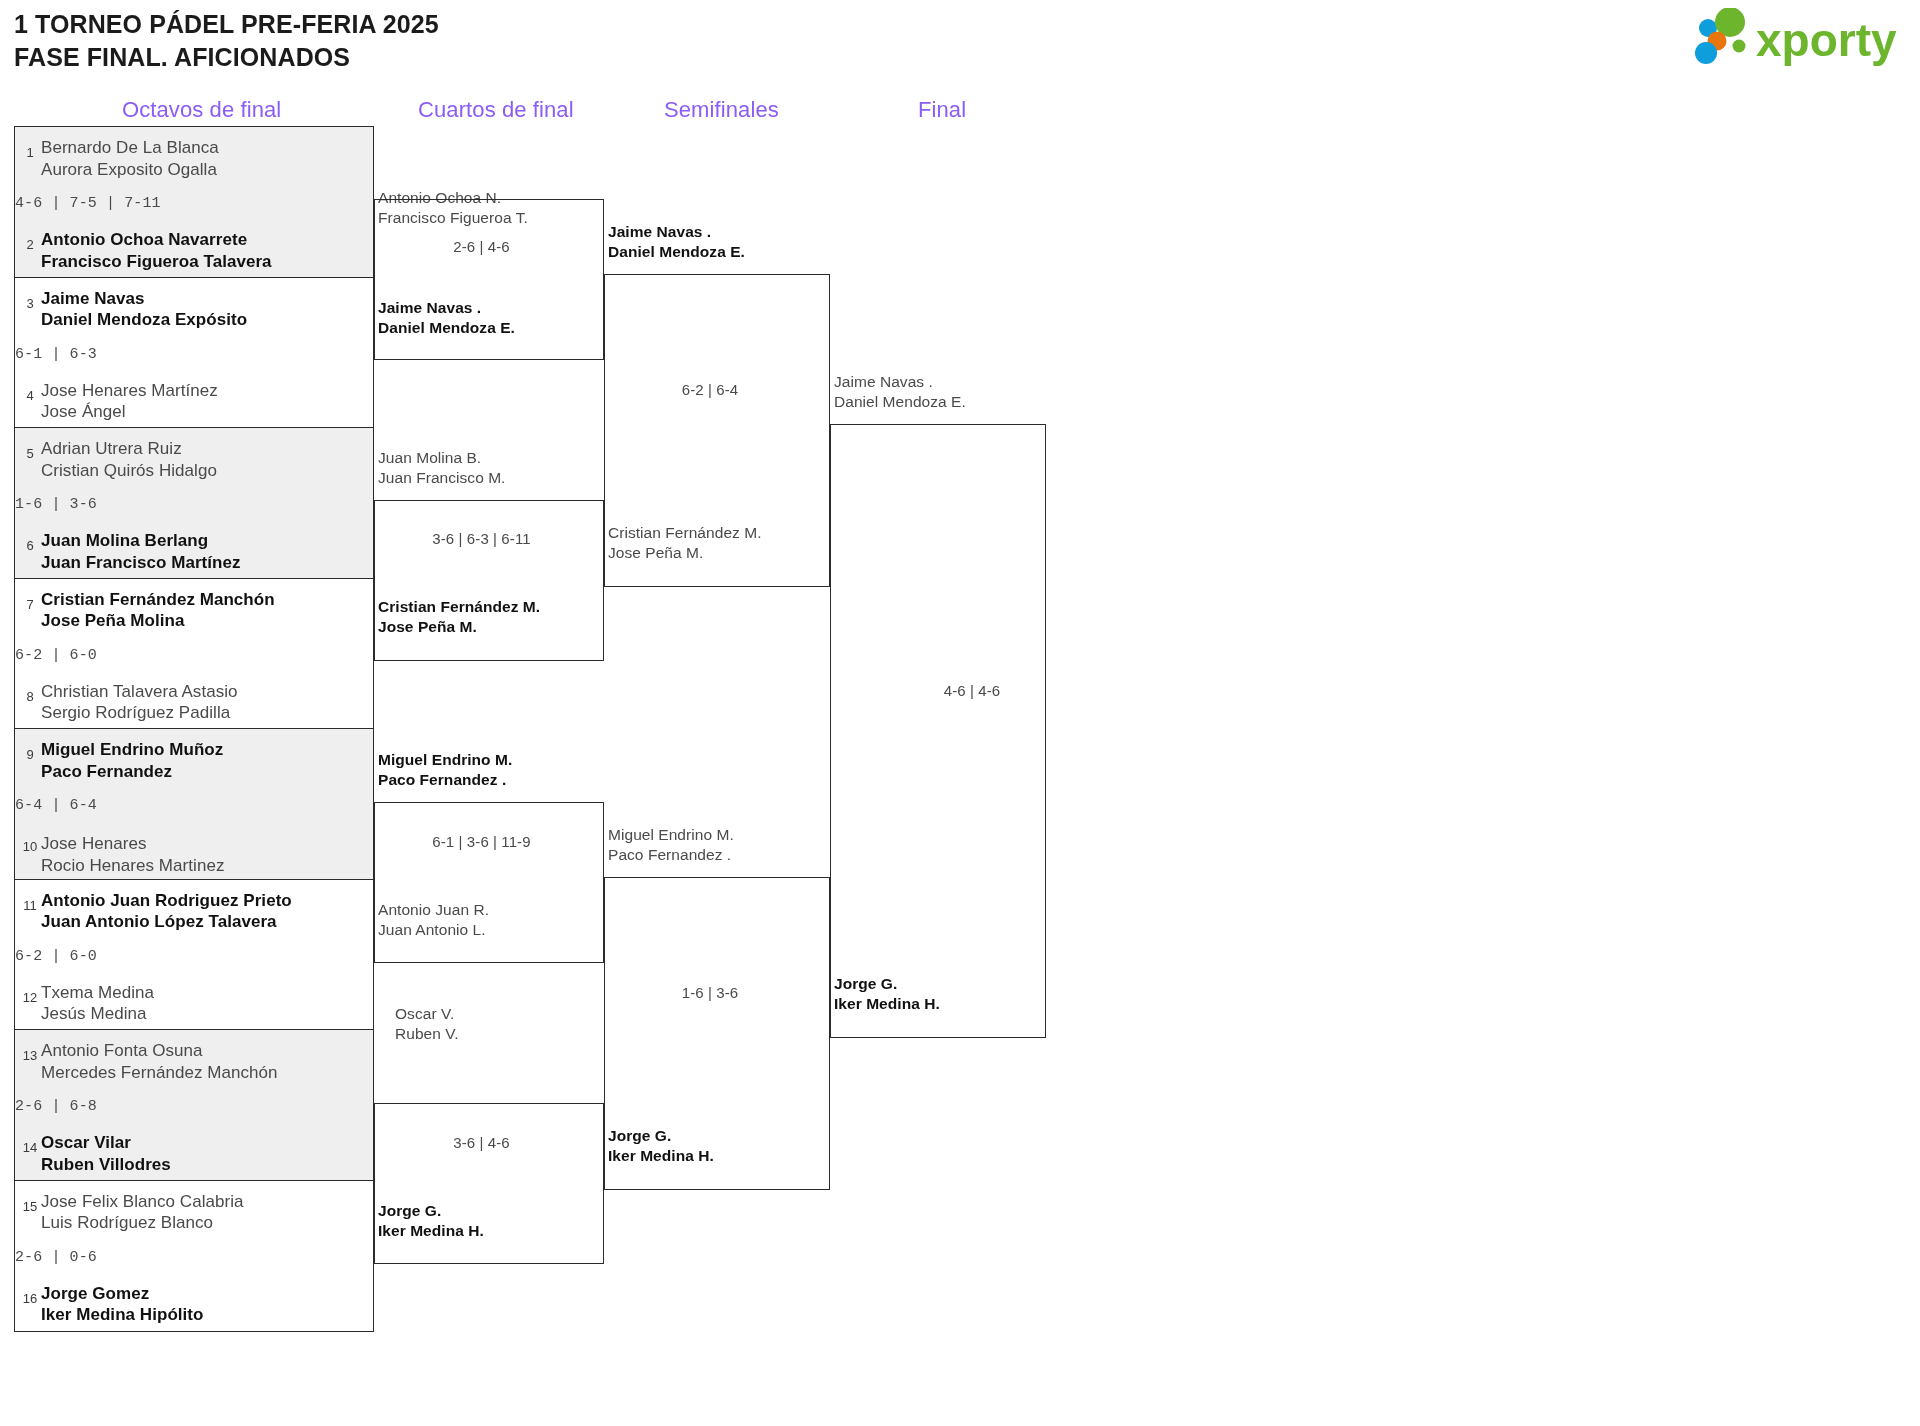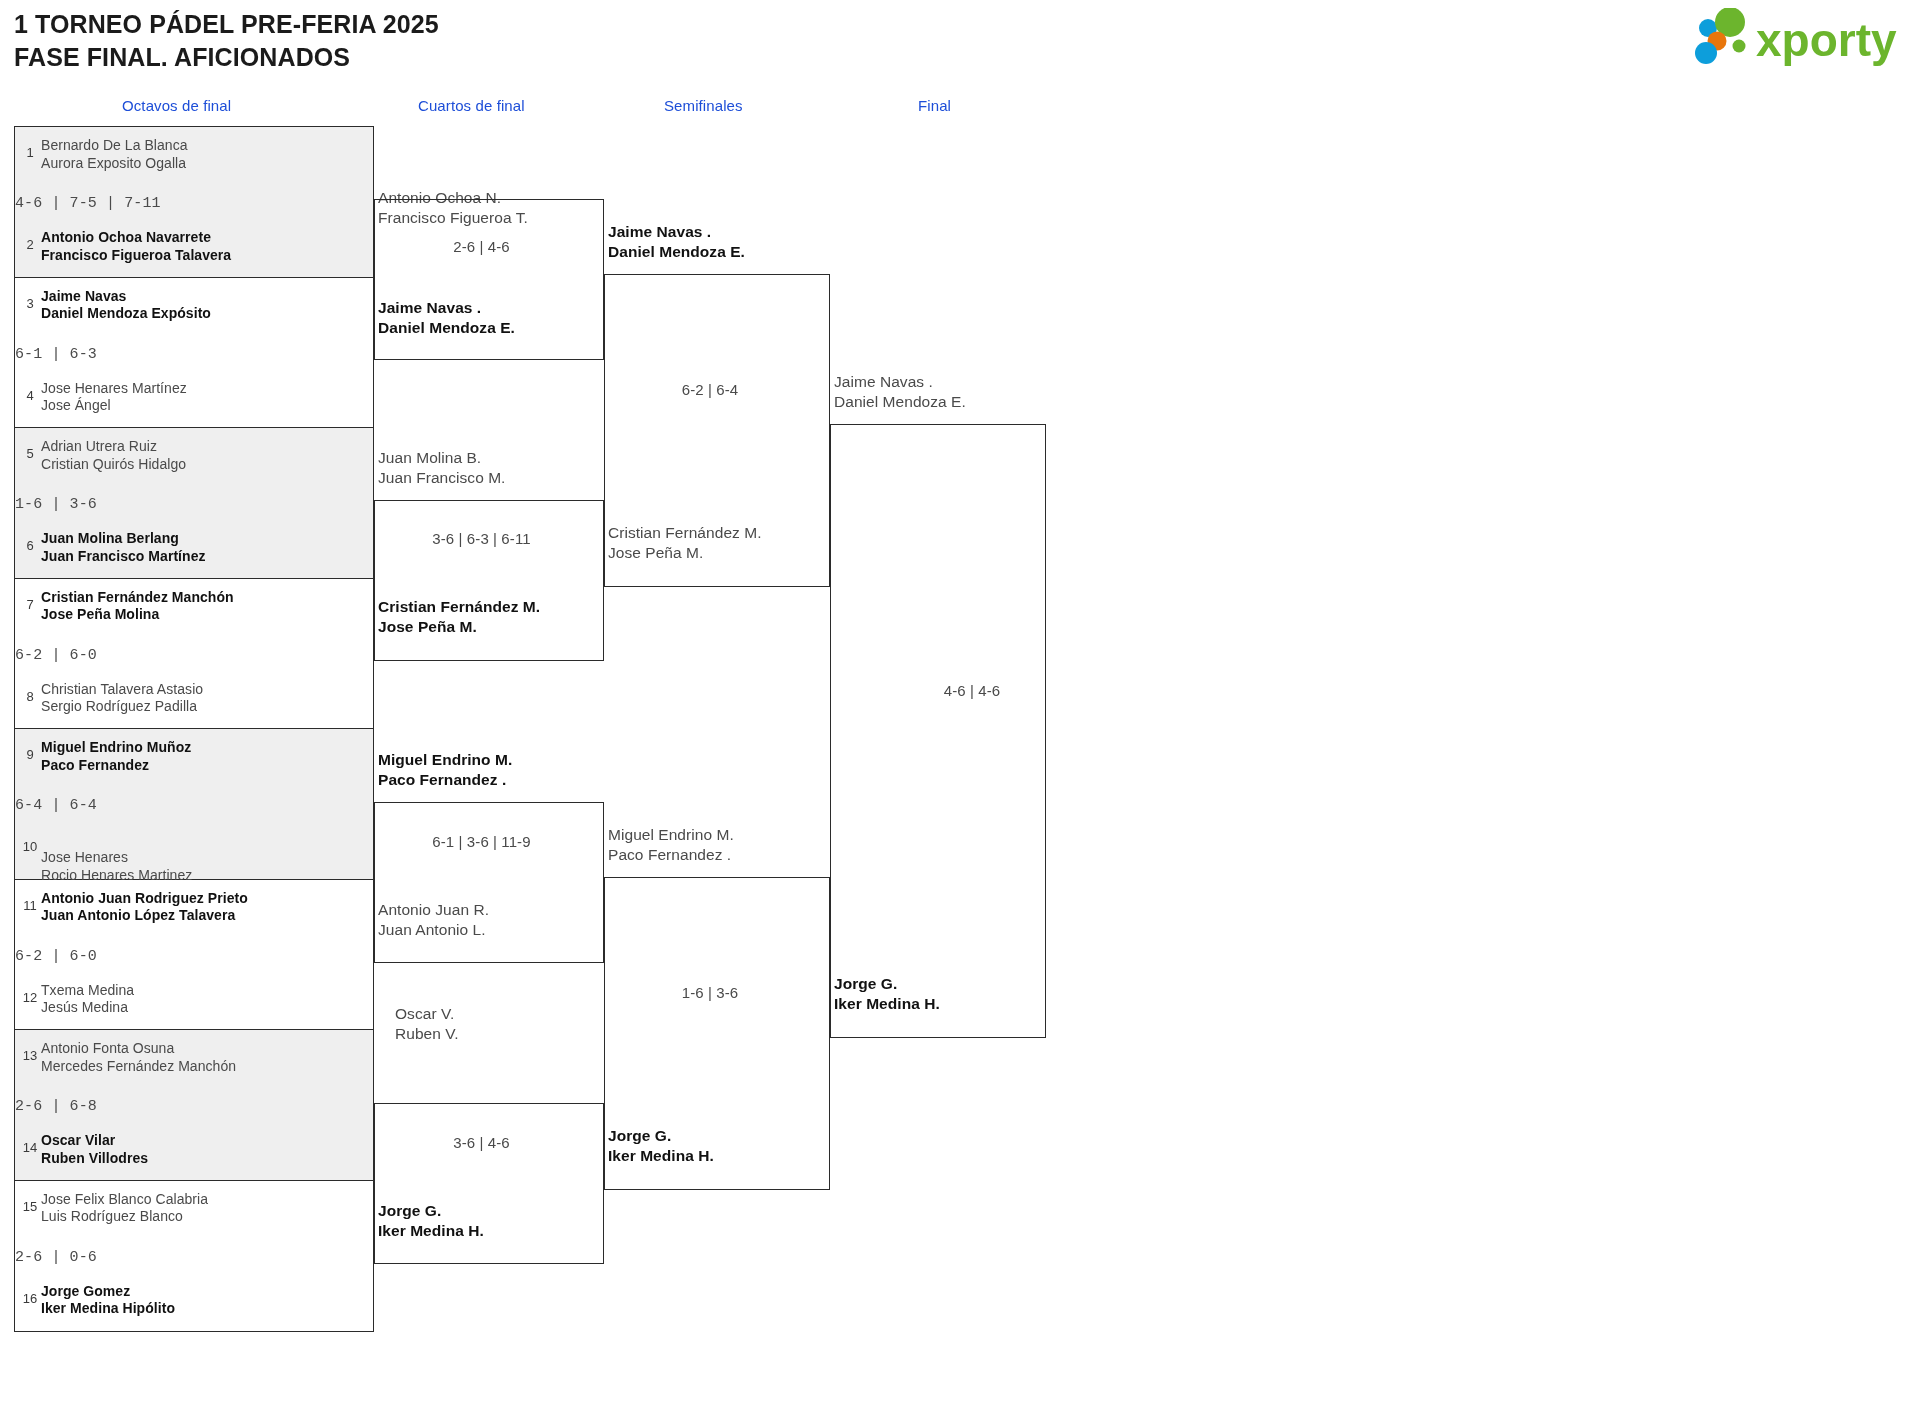--- a/index.html
+++ b/index.html
@@ -15,35 +15,35 @@
   #title{
     left:14px;top:8px;width:1000px;
     font-size:25px;font-weight:700;line-height:1.30;letter-spacing:.1px;
     color:#1b1b1b;white-space:pre-line;
   }
   #logo{left:1690px;top:8px;width:230px;height:60px;}
   #logo svg{display:block;}
 
   
   .round-head{
-    font-size:15px;font-weight:400;color:#1d4ed8;top:97px;letter-spacing:.1px;
+    font-size:22px;font-weight:400;color:#8b5cf6;top:97px;letter-spacing:.1px;
   }
 
   
   #r1{left:14px;top:126px;width:358px;border:1.6px solid #2b2b2b;}
   .r1-pair{position:relative;height:150.5px;box-sizing:border-box;
            border-bottom:1.6px solid #2b2b2b;}
   .r1-pair.last{border-bottom:none;}
   .r1-pair.shade{background:#efefef;}
   .seed{
     position:absolute;left:4px;font-size:13px;color:#3a3a3a;
     width:22px;text-align:center;letter-spacing:0;
   }
   .team{
-    position:absolute;left:26px;right:8px;font-size:14px;line-height:1.28;
+    position:absolute;left:26px;right:8px;font-size:17px;line-height:1.28;
     color:#4a4a4a;white-space:pre-line;letter-spacing:.05px;
   }
   .team.win{color:#111111;font-weight:700;}
   .r1-score{
     position:absolute;left:0;right:14px;text-align:left;
     font-size:15px;color:#4a4a4a;letter-spacing:.1px;font-family:Liberation Mono, monospace;
   }
 
   
   .bbox{
@@ -125,21 +125,21 @@
     <span class="team" style="top:102px;">Christian Talavera Astasio
 Sergio Rodríguez Padilla</span>
   </div>
 
   <div class="r1-pair shade">
     <span class="seed" style="top:18px;">9</span>
     <span class="team win" style="top:10px;">Miguel Endrino Muñoz
 Paco Fernandez</span>
     <span class="r1-score" style="top:68px;">6-4 | 6-4</span>
     <span class="seed" style="top:110px;">10</span>
-    <span class="team" style="top:120px;">Jose Henares
+    <span class="team" style="top:104px;">Jose Henares
 Rocio Henares Martinez</span>
   </div>
 
   <div class="r1-pair">
     <span class="seed" style="top:18px;">11</span>
     <span class="team win" style="top:10px;">Antonio Juan Rodriguez Prieto
 Juan Antonio López Talavera</span>
     <span class="r1-score" style="top:68px;">6-2 | 6-0</span>
     <span class="seed" style="top:110px;">12</span>
     <span class="team" style="top:102px;">Txema Medina

